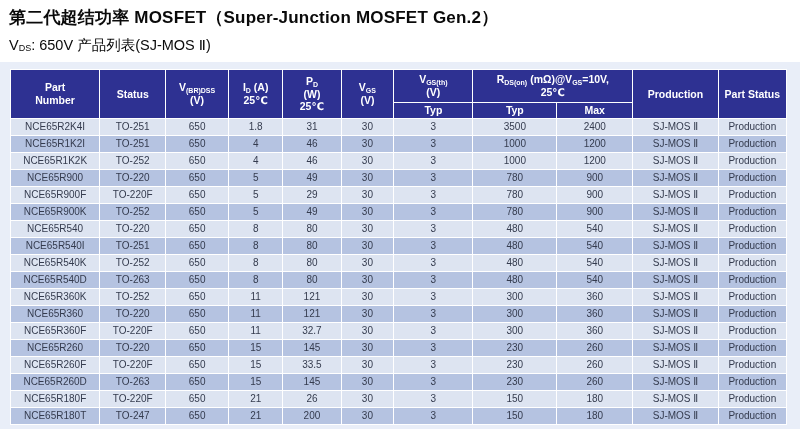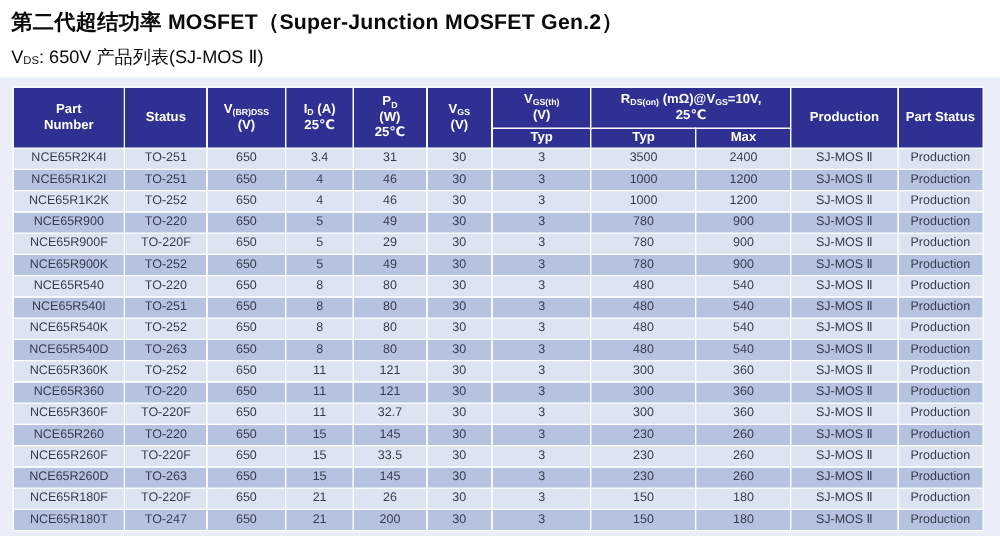--- a/index.html
+++ b/index.html
@@ -123,21 +123,21 @@
         <th><span>Typ</span></th>
         <th><span>Typ</span></th>
         <th><span>Max</span></th>
       </tr>
     </thead>
     <tbody id="table-body">
         <tr>
           <td>NCE65R2K4I</td>
           <td>TO-251</td>
           <td>650</td>
-          <td>3.4</td>
+          <td>1.8</td>
           <td>31</td>
           <td>30</td>
           <td>3</td>
           <td>3500</td>
           <td>2400</td>
           <td>SJ-MOS Ⅱ</td>
           <td>Production</td>
         </tr>
         <tr>
           <td>NCE65R1K2I</td>

